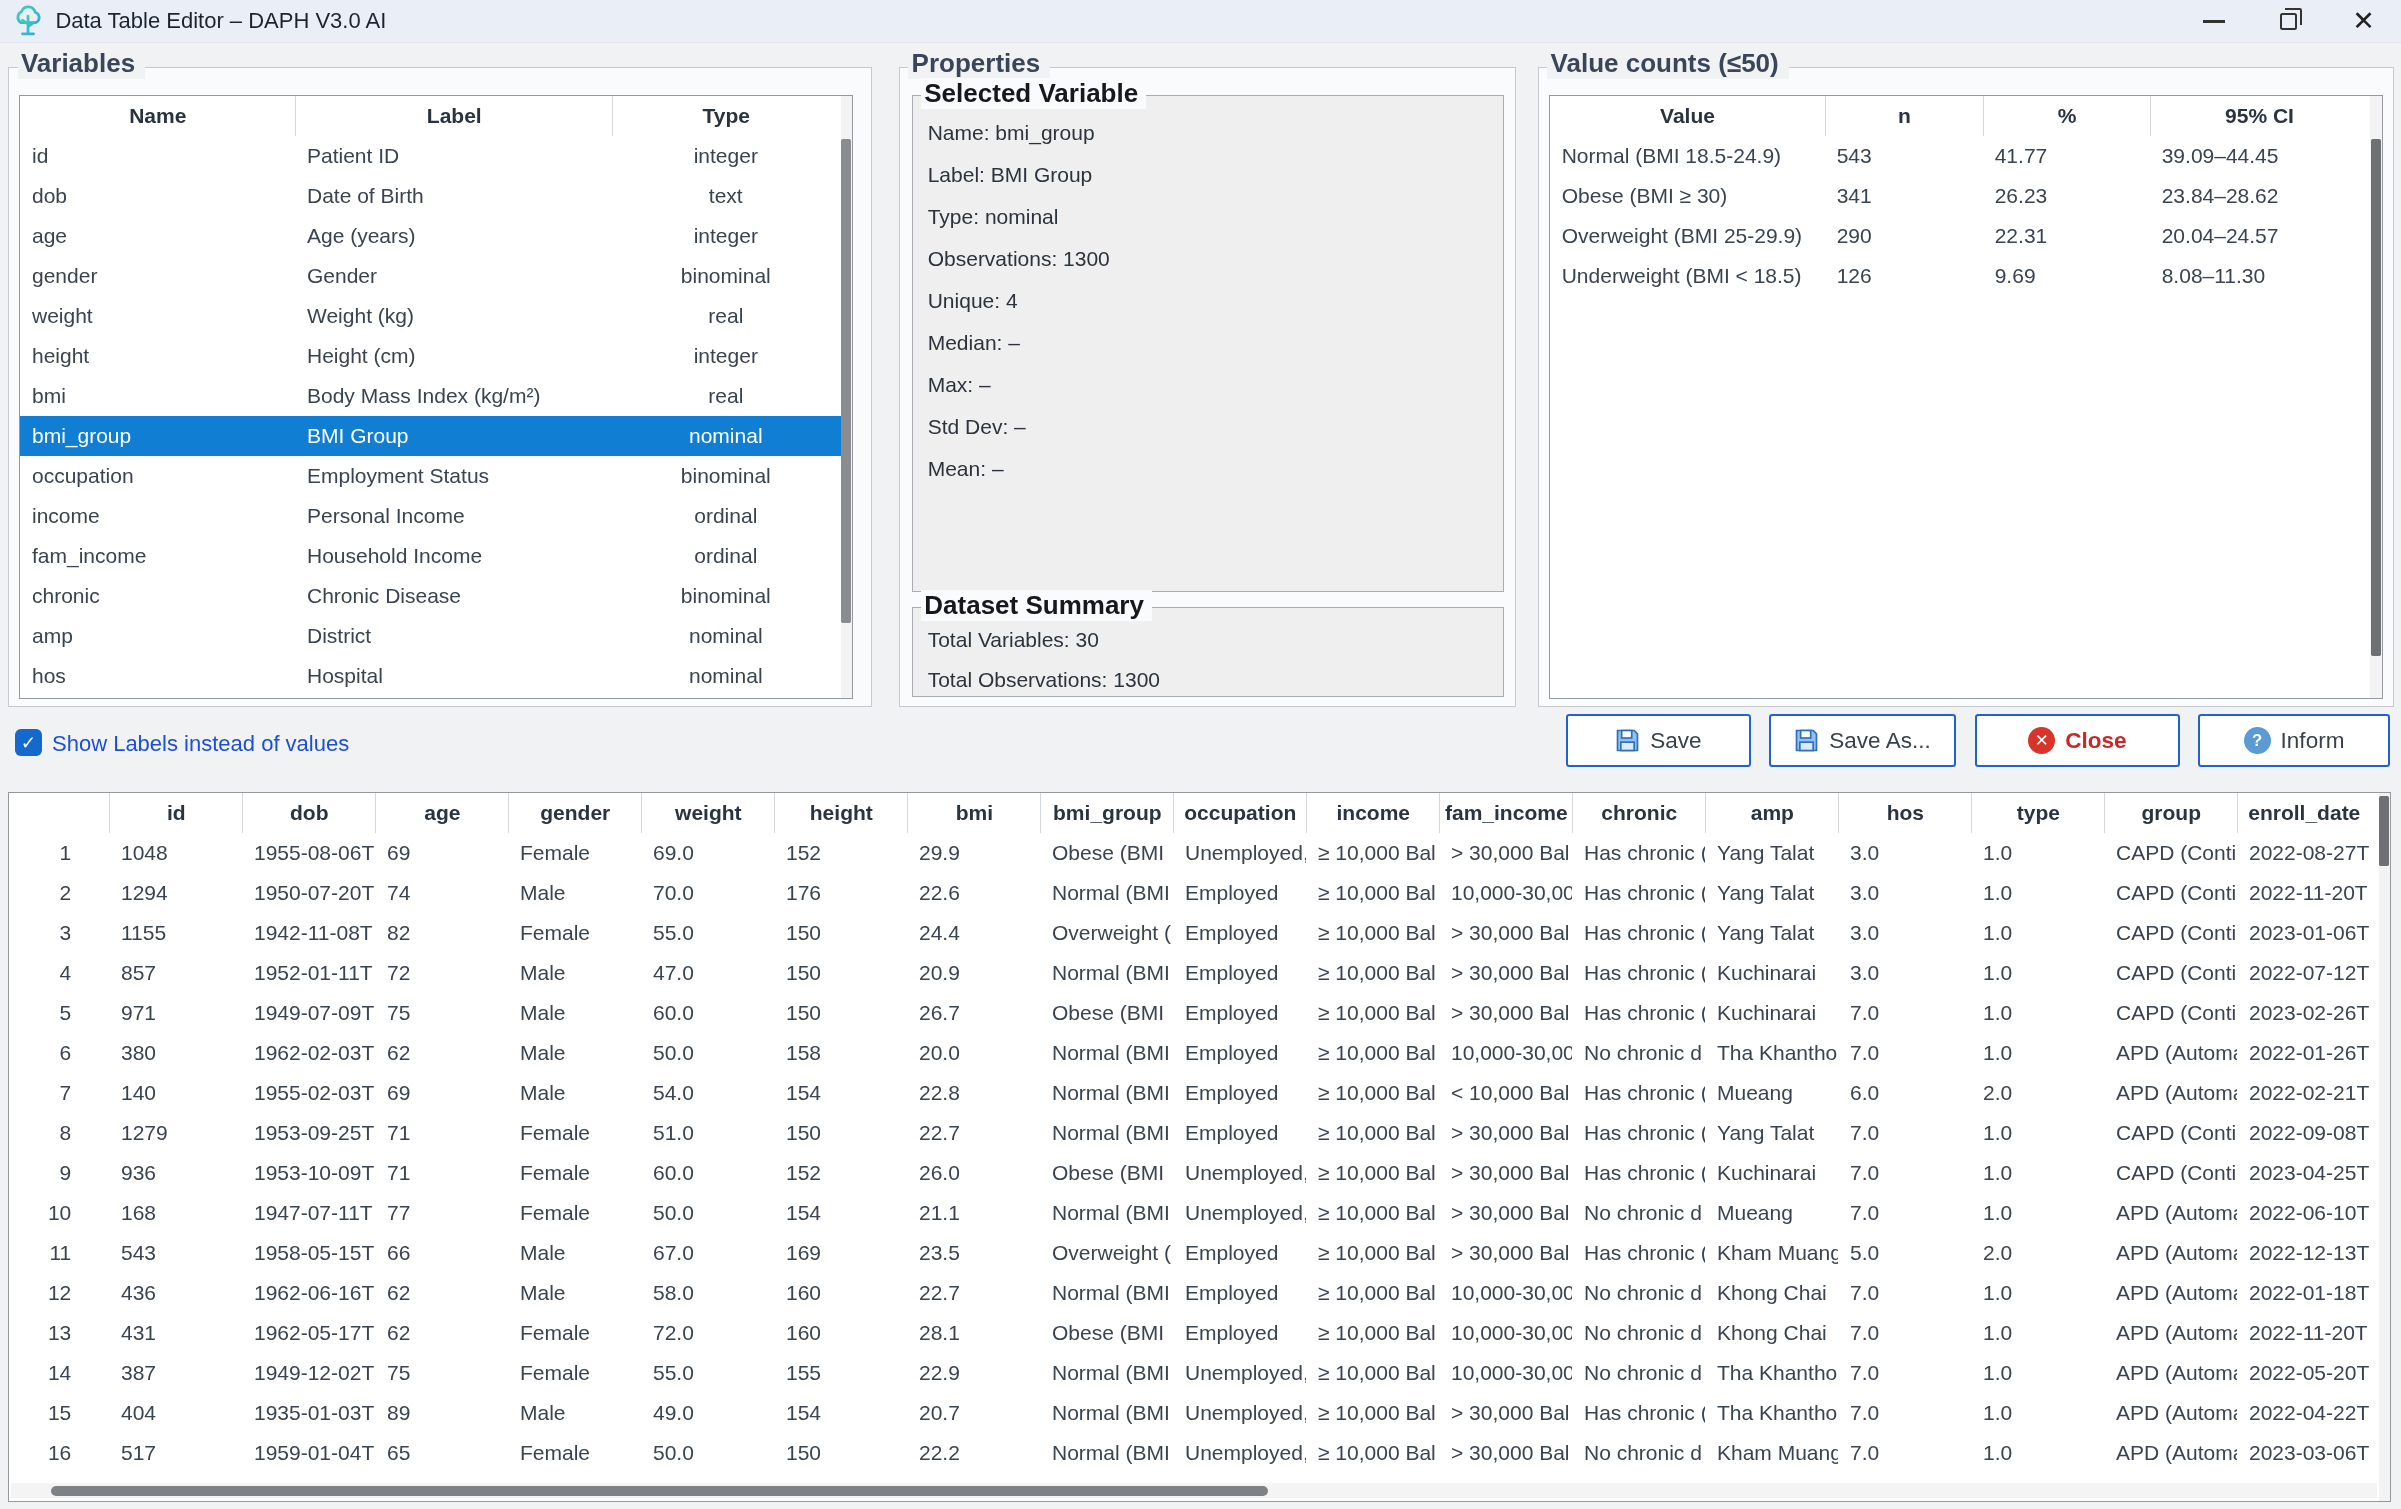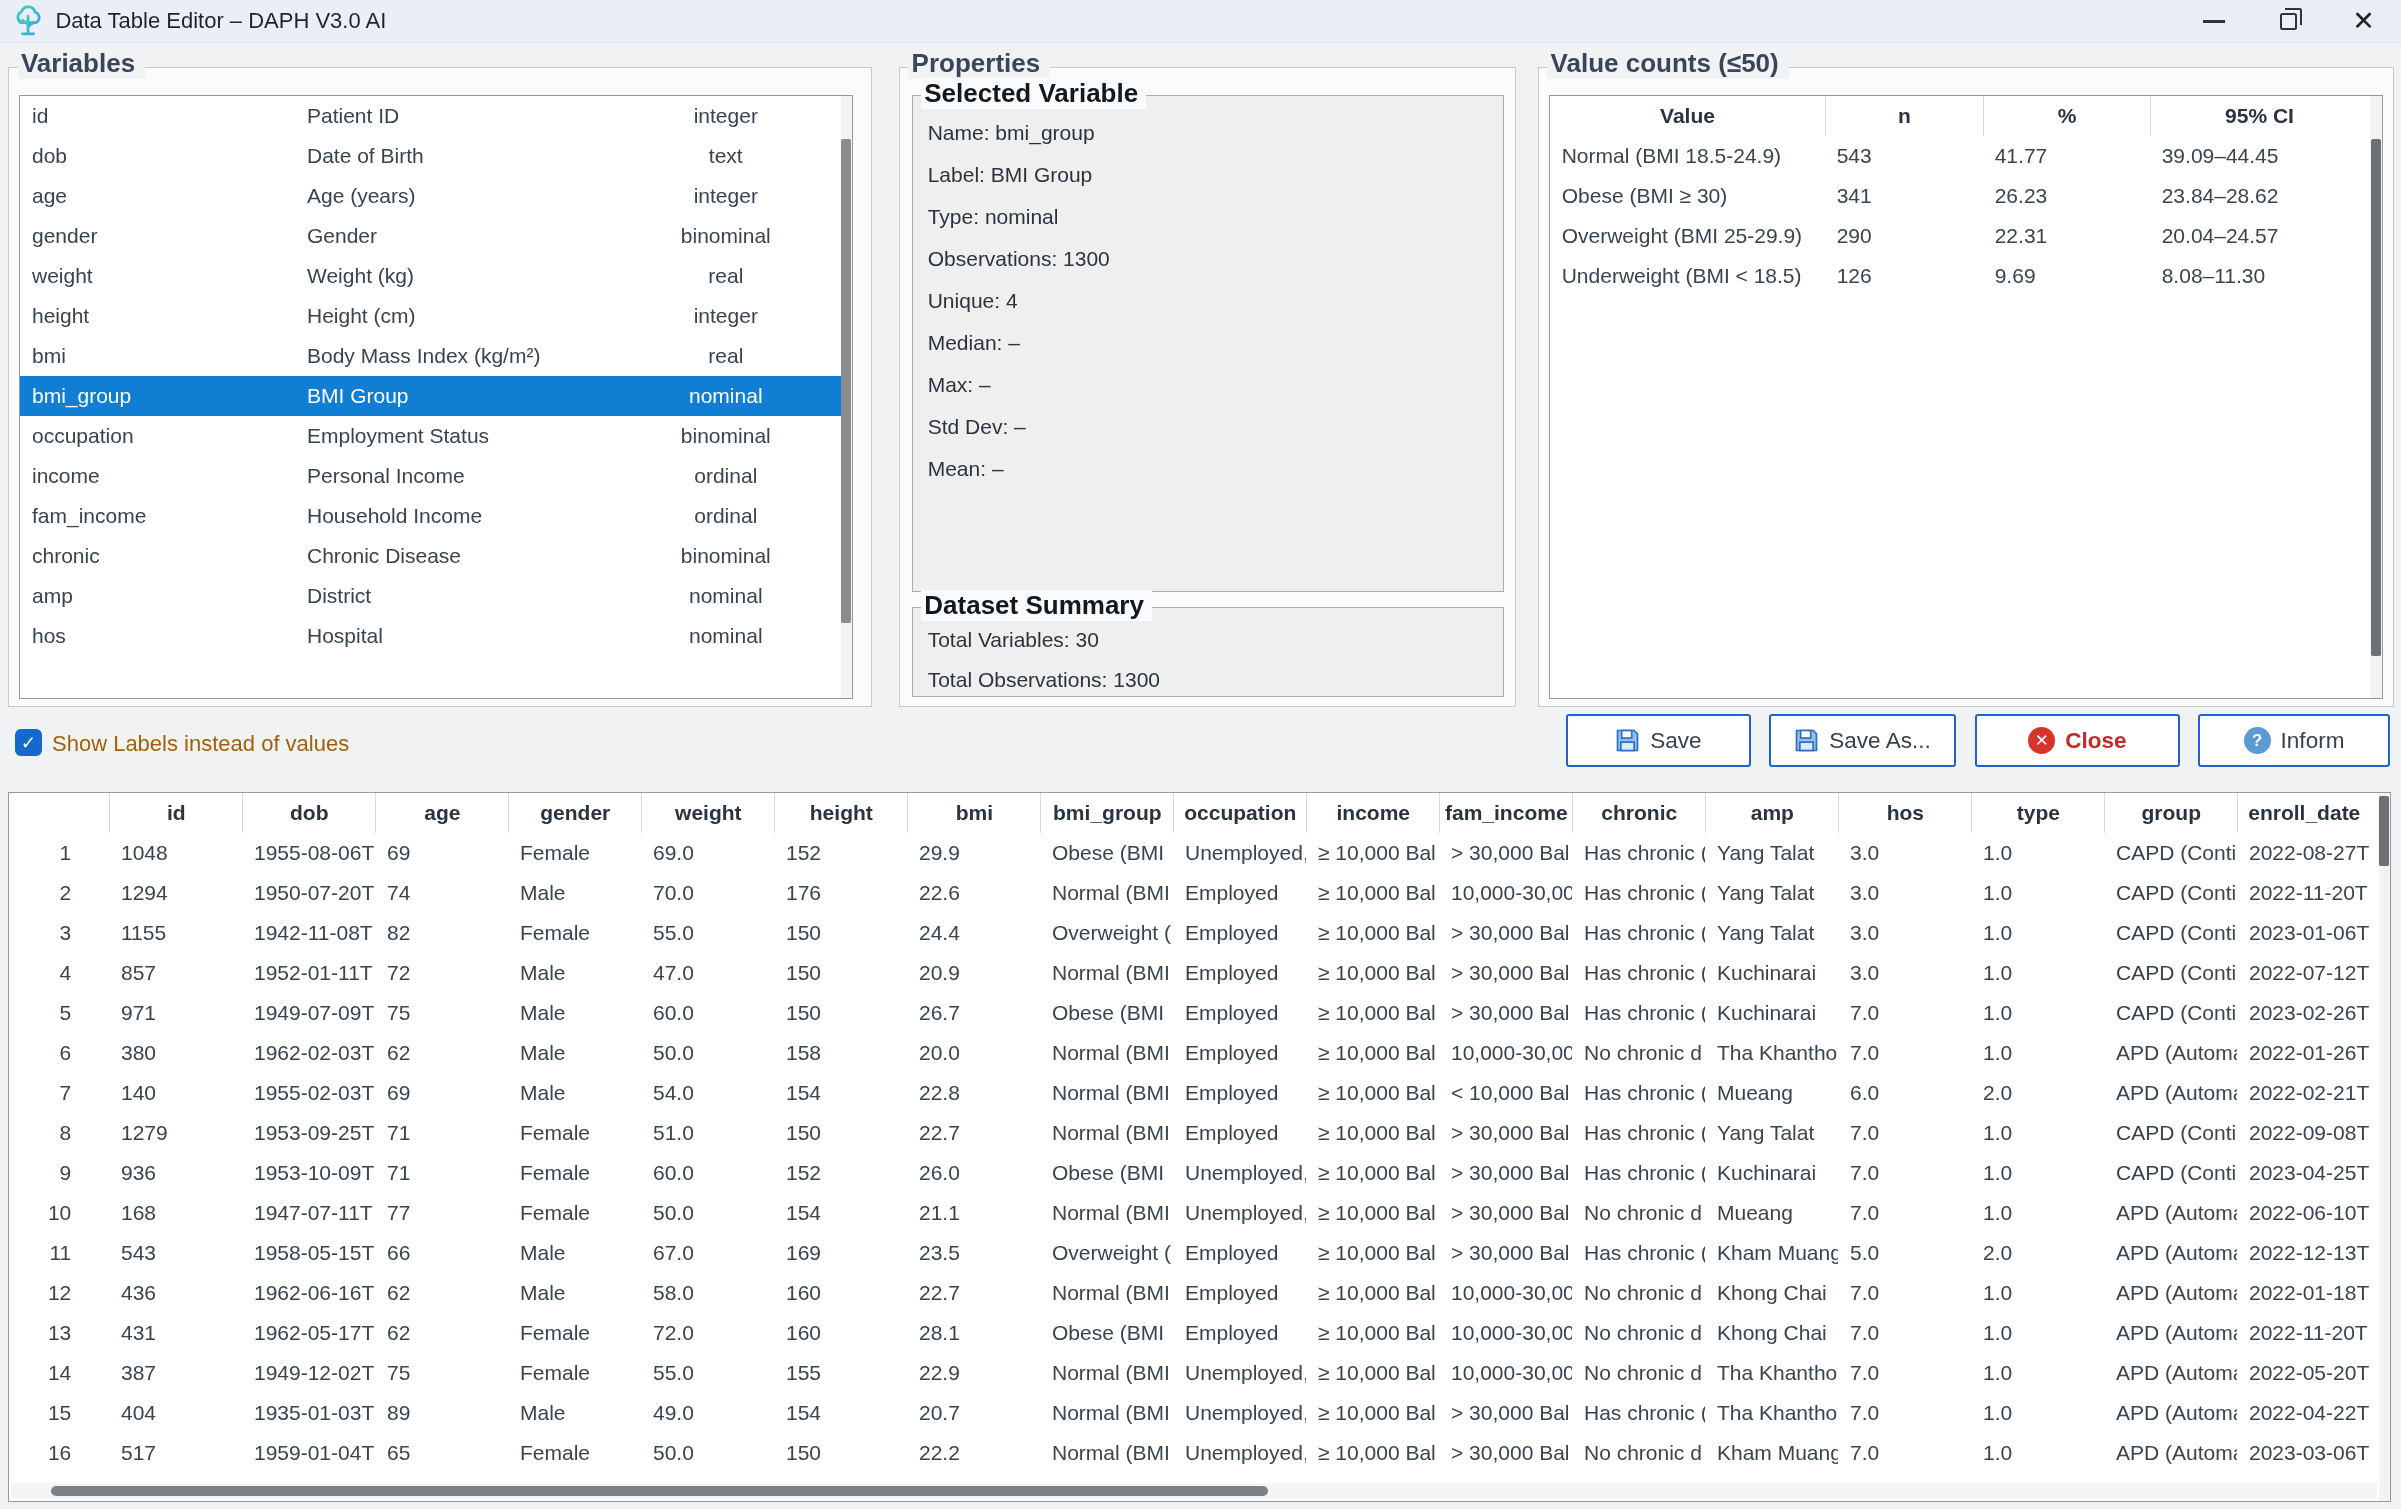--- a/index.html
+++ b/index.html
@@ -51,21 +51,21 @@
 
   
   .vscroll { position:absolute; top:0; right:0; bottom:0; width:11.7px; background:#f3f3f3; }
   .vthumb { position:absolute; left:0.8px; width:10px; background:#8a8d90; border-radius:1.7px; }
   .hscroll { position:absolute; height:15px; background:#f4f4f4; }
   .hthumb { position:absolute; top:2.5px; height:10px; background:#7f8285; border-radius:5px; }
 
   
   .checkbox { position:absolute; left:15px; top:729px; width:27px; height:27px; background:#1469cc;
     border-radius:5.8px; color:#fff; font-size:18.3px; display:flex; align-items:center; justify-content:center; }
-  .checkbox-label { position:absolute; left:52px; top:731px; font-size:22px; color:#a16207; }
+  .checkbox-label { position:absolute; left:52px; top:731px; font-size:22px; color:#1d4ed8; }
 
   .btn { position:absolute; top:714px; height:53px; background:#ffffff; border:2.5px solid #2063cf;
     border-radius:3.3px; display:flex; align-items:center; justify-content:center; gap:10px;
     font-size:22.5px; color:#39414b; cursor:default; }
   .btn .red-label { color:#c62828; font-weight:bold; }
   .icon-circle { width:27px; height:27px; border-radius:50%; color:#fff; font-size:16.7px; font-weight:bold;
     display:flex; align-items:center; justify-content:center; flex:none; }
   .red-circle { background:#d7352c; }
   .blue-circle { background:#5b9bd5; }
 </style>
@@ -93,20 +93,25 @@
       </div>
     <div class="win-btn">
         <span class="glyph-close">✕</span>
       </div>
   </div>
 </div>
 
 <div class="panel" style="left:8.3px; top:67px; width:864px; height:640px;">
   <span class="panel-legend">Variables</span>
   <div class="datagrid" style="left:10px; top:27px; width:834px; height:604px;">
+    <div class="grid-header">
+        <div class="gh-cell" style="width: 275px;">Name</div>
+        <div class="gh-cell" style="width: 317px;">Label</div>
+        <div class="gh-cell" style="width: 227px;">Type</div>
+      </div>
     <div>
         <div class="grid-row var-row">
           <div class="cell" style="width: 275px;">id</div>
           <div class="cell" style="width: 317px;">Patient ID</div>
           <div class="cell center" style="width: 227px;">integer</div>
         </div>
         <div class="grid-row var-row">
           <div class="cell" style="width: 275px;">dob</div>
           <div class="cell" style="width: 317px;">Date of Birth</div>
           <div class="cell center" style="width: 227px;">text</div>

